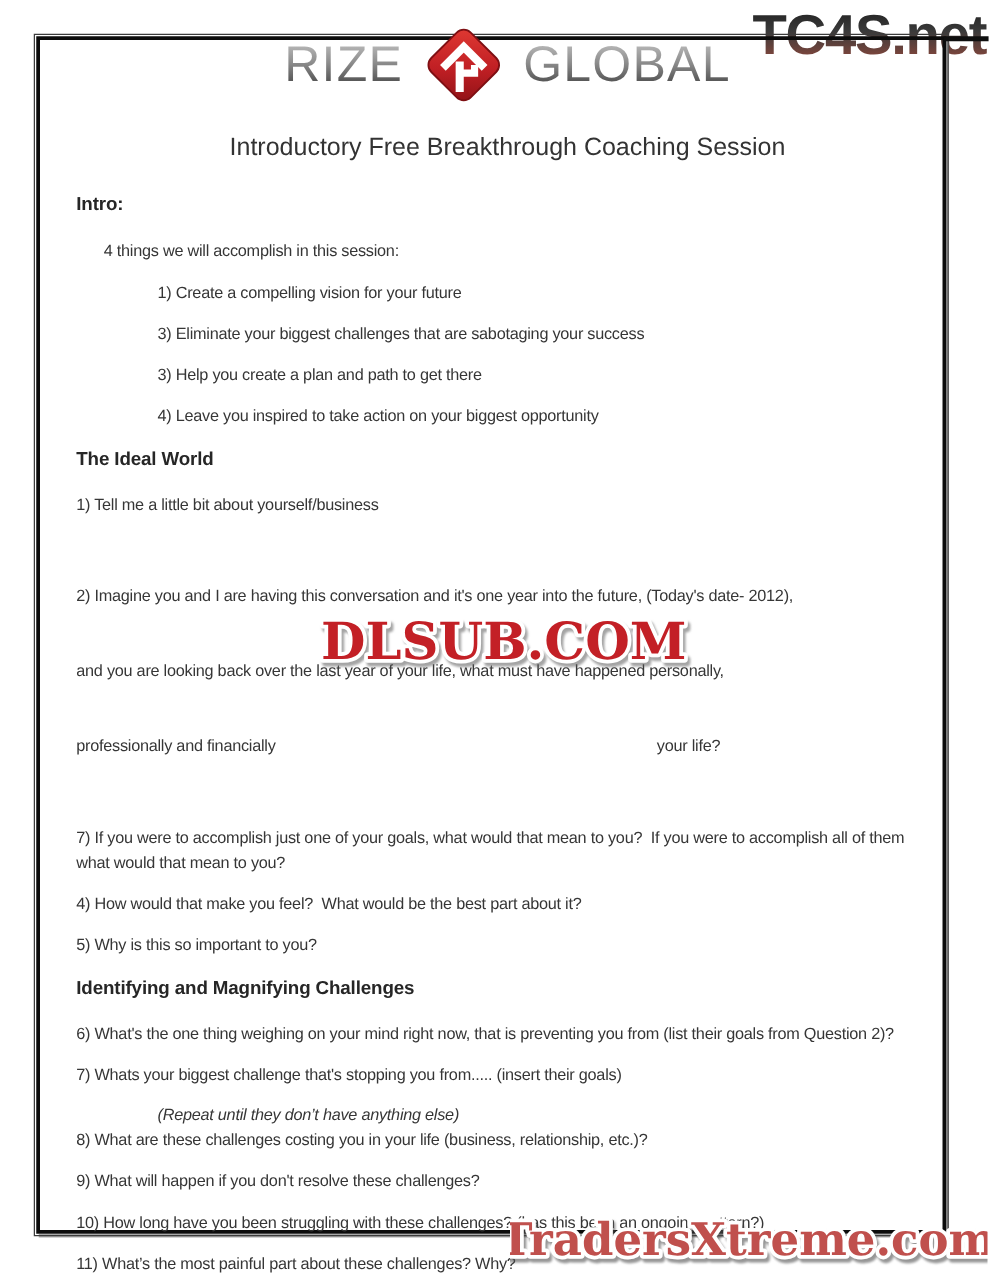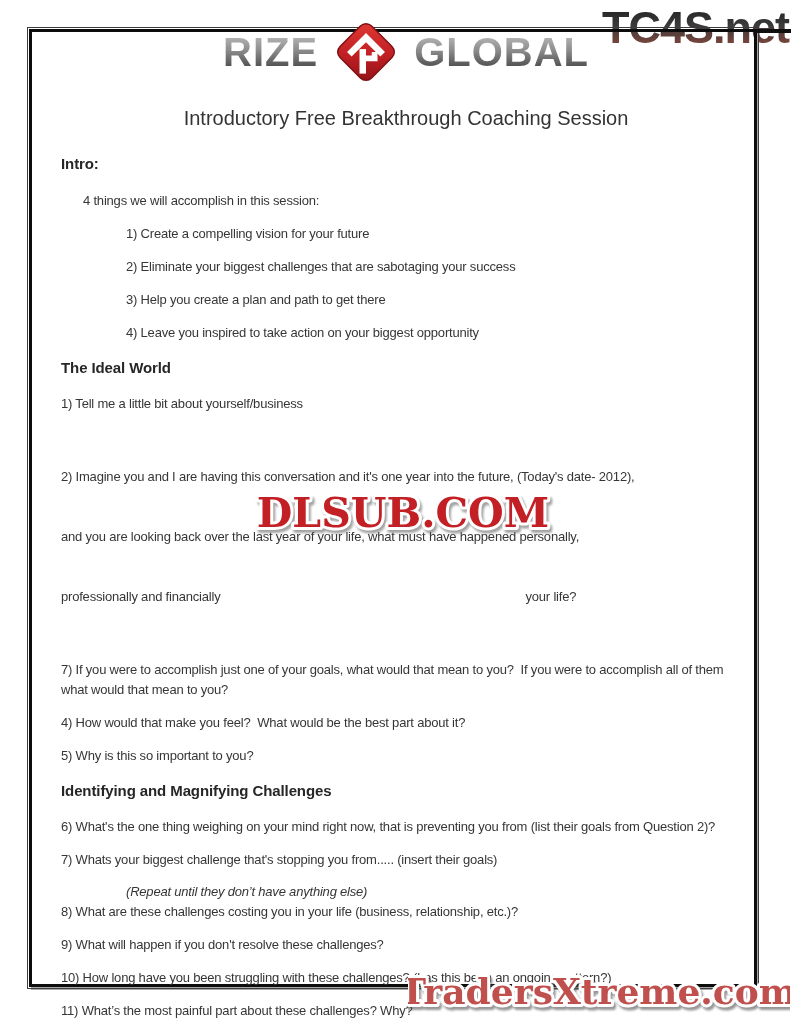--- a/index.html
+++ b/index.html
@@ -26,21 +26,21 @@
   
   .page-content{
     position:relative;z-index:4;
     padding:14px 40px 0 61px;
     color:#363636;
     font-size:13px;line-height:20px;letter-spacing:-0.2px;
   }
 
   .logo{display:flex;align-items:center;justify-content:center;gap:12px;margin-top:4px;height:68px;}
   .logo-word{
-    font-size:40px;font-weight:bold;letter-spacing:1px;line-height:1;
+    font-size:40px;font-weight:normal;letter-spacing:1px;line-height:1;
     background:linear-gradient(#b8b8b8 8%,#8d8d8d 45%,#4a4a4a 92%);
     -webkit-background-clip:text;background-clip:text;
     -webkit-text-fill-color:transparent;color:#6b6b6b;text-align:right;
   }
   .logo-icon-svg{display:block;}
 
   .doc-title{
     text-align:center;font-size:20px;line-height:24px;letter-spacing:0;
     color:#333333;margin-top:20px;
   }
@@ -99,21 +99,21 @@
       <path d="M45.5,59 L62,59 L62,50" fill="none" stroke="#ffffff" stroke-width="8"></path>
     </svg>
     <span class="logo-word">GLOBAL</span>
   </div>
 
   <div class="doc-title">Introductory Free Breakthrough Coaching Session</div>
 
   <div class="h2 first">Intro:</div>
   <p class="para lead">4 things we will accomplish in this session:</p>
   <p class="para indent">1) Create a compelling vision for your future</p>
-  <p class="para indent">2) Eliminate your biggest challenges that are sabotaging your success</p>
+  <p class="para indent">3) Eliminate your biggest challenges that are sabotaging your success</p>
   <p class="para indent">3) Help you create a plan and path to get there</p>
   <p class="para indent">4) Leave you inspired to take action on your biggest opportunity</p>
 
   <div class="h2">The Ideal World</div>
   <p class="para after-h">1) Tell me a little bit about yourself/business</p>
 
   <div class="para">
     <div class="fixed-line">2) Imagine you and I are having this conversation and it's one year into the future, (Today's date- 2012),</div>
     <div class="fixed-line">and you are looking back over the last year of your life, what must have happened personally,</div>
     <div class="fixed-line"><span>professionally and financially</span><span class="wm-gap"></span><span>your life?</span></div>

